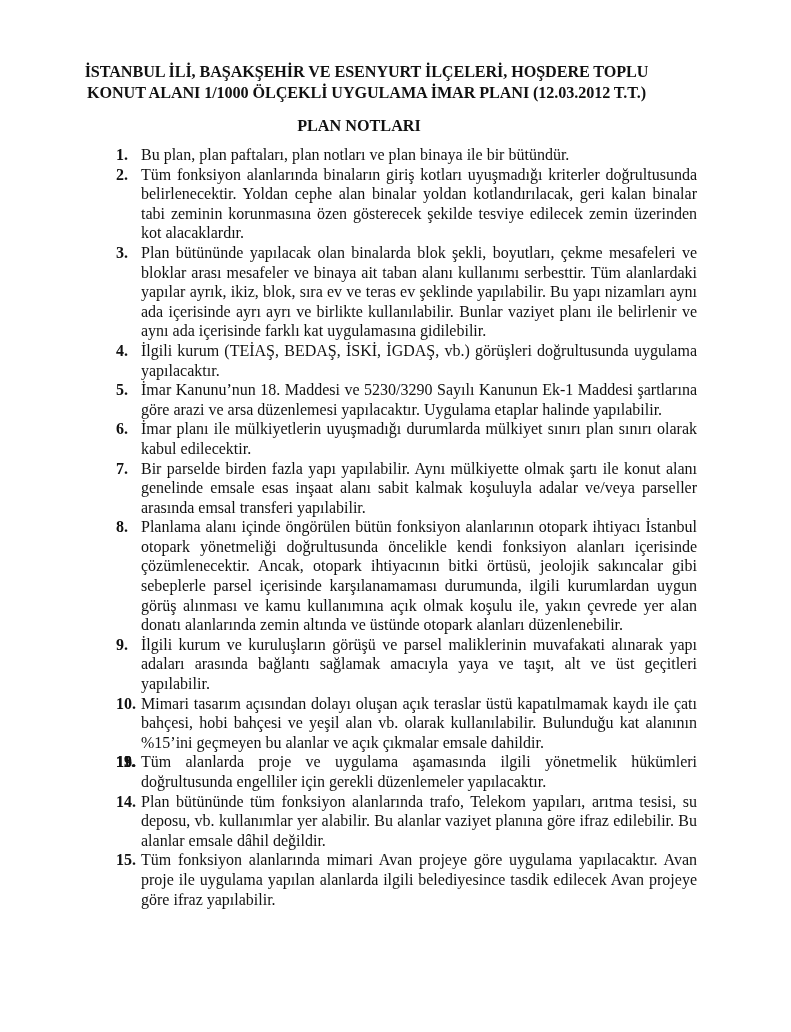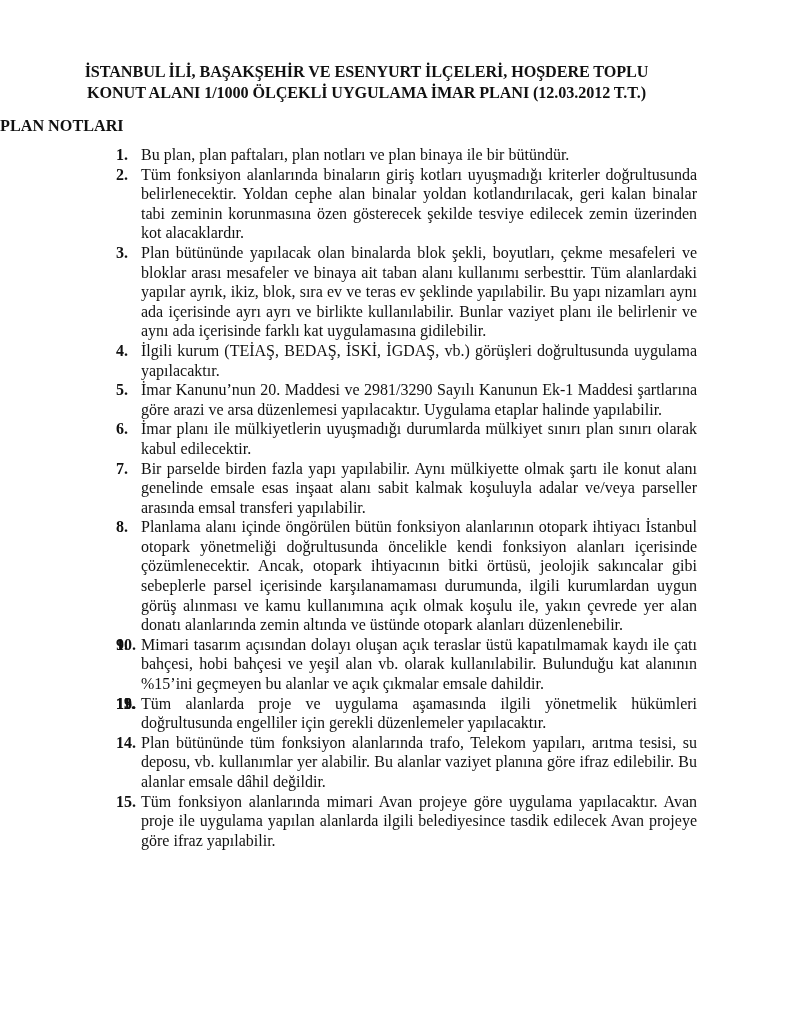--- a/index.html
+++ b/index.html
@@ -1,20 +1,20 @@
 <!DOCTYPE html>
 <html><head>
 <meta charset="utf-8">
 <style>
   html, body { margin: 0; padding: 0; background: #ffffff; }
   body { width: 791px; height: 1032px; position: relative; overflow: hidden;
          font-family: "Liberation Serif", "DejaVu Serif", serif; color: #111; }
   .title { position: absolute; left: 0; width: 733px; top: 62px; text-align: center;
            font-weight: bold; font-size: 16.2px; line-height: 21px; letter-spacing: -0.1px; }
-  .subtitle { position: absolute; left: 0; width: 718px; top: 116px; text-align: left;
+  .subtitle { position: absolute; left: 0; width: 718px; top: 116px; text-align: center;
               font-weight: bold; font-size: 16.2px; line-height: 20px; }
   ol.notes { position: absolute; left: 0; top: 145px; margin: 0; padding: 0; list-style: none; width: 791px; }
   ol.notes li { position: relative; padding-left: 141px; width: 556px; font-size: 16px;
                 line-height: 19.6px; text-align: justify; margin: 0; }
   ol.notes li .num { position: absolute; left: 116px; top: 0; font-weight: bold; }
   ol.notes li .txt { display: block; }
 </style>
 </head>
 <body>
 
@@ -36,36 +36,37 @@
   <li>
       <span class="num">3.</span>
       <span class="txt">Plan bütününde yapılacak olan binalarda blok şekli, boyutları, çekme mesafeleri ve bloklar arası mesafeler ve binaya ait taban alanı kullanımı serbesttir. Tüm alanlardaki yapılar ayrık, ikiz, blok, sıra ev ve teras ev şeklinde yapılabilir. Bu yapı nizamları aynı ada içerisinde ayrı ayrı ve birlikte kullanılabilir. Bunlar vaziyet planı ile belirlenir ve aynı ada içerisinde farklı kat uygulamasına gidilebilir.</span>
     </li>
   <li>
       <span class="num">4.</span>
       <span class="txt">İlgili kurum (TEİAŞ, BEDAŞ, İSKİ, İGDAŞ, vb.) görüşleri doğrultusunda uygulama yapılacaktır.</span>
     </li>
   <li>
       <span class="num">5.</span>
-      <span class="txt">İmar Kanunu’nun 20. Maddesi ve 2981/3290 Sayılı Kanunun Ek-1 Maddesi şartlarına göre arazi ve arsa düzenlemesi yapılacaktır. Uygulama etaplar halinde yapılabilir.</span>
+      <span class="txt">İmar Kanunu’nun 18. Maddesi ve 5230/3290 Sayılı Kanunun Ek-1 Maddesi şartlarına göre arazi ve arsa düzenlemesi yapılacaktır. Uygulama etaplar halinde yapılabilir.</span>
     </li>
   <li>
       <span class="num">6.</span>
       <span class="txt">İmar planı ile mülkiyetlerin uyuşmadığı durumlarda mülkiyet sınırı plan sınırı olarak kabul edilecektir.</span>
     </li>
   <li>
       <span class="num">7.</span>
       <span class="txt">Bir parselde birden fazla yapı yapılabilir. Aynı mülkiyette olmak şartı ile konut alanı genelinde emsale esas inşaat alanı sabit kalmak koşuluyla adalar ve/veya parseller arasında emsal transferi yapılabilir.</span>
     </li>
   <li>
       <span class="num">8.</span>
       <span class="txt">Planlama alanı içinde öngörülen bütün fonksiyon alanlarının otopark ihtiyacı İstanbul otopark yönetmeliği doğrultusunda öncelikle kendi fonksiyon alanları içerisinde çözümlenecektir. Ancak, otopark ihtiyacının bitki örtüsü, jeolojik sakıncalar gibi sebeplerle parsel içerisinde karşılanamaması durumunda, ilgili kurumlardan uygun görüş alınması ve kamu kullanımına açık olmak koşulu ile, yakın çevrede yer alan donatı alanlarında zemin altında ve üstünde otopark alanları düzenlenebilir.</span>
     </li>
   <li>
       <span class="num">9.</span>
+      <span class="txt">İlgili kurum ve kuruluşların görüşü ve parsel maliklerinin muvafakati alınarak yapı adaları arasında bağlantı sağlamak amacıyla yaya ve taşıt, alt ve üst geçitleri yapılabilir.</span>
     </li>
   <li>
       <span class="num">10.</span>
       <span class="txt">Mimari tasarım açısından dolayı oluşan açık teraslar üstü kapatılmamak kaydı ile çatı bahçesi, hobi bahçesi ve yeşil alan vb. olarak kullanılabilir. Bulunduğu kat alanının %15’ini geçmeyen bu alanlar ve açık çıkmalar emsale dahildir.</span>
     </li>
   <li>
       <span class="num">11.</span>
     </li>
   <li>
       <span class="num">19.</span>

